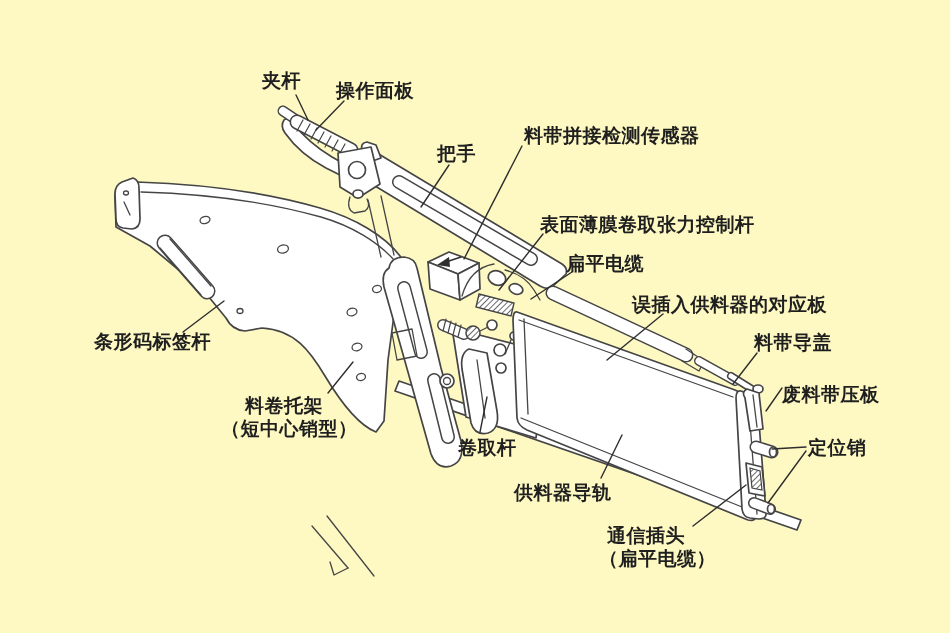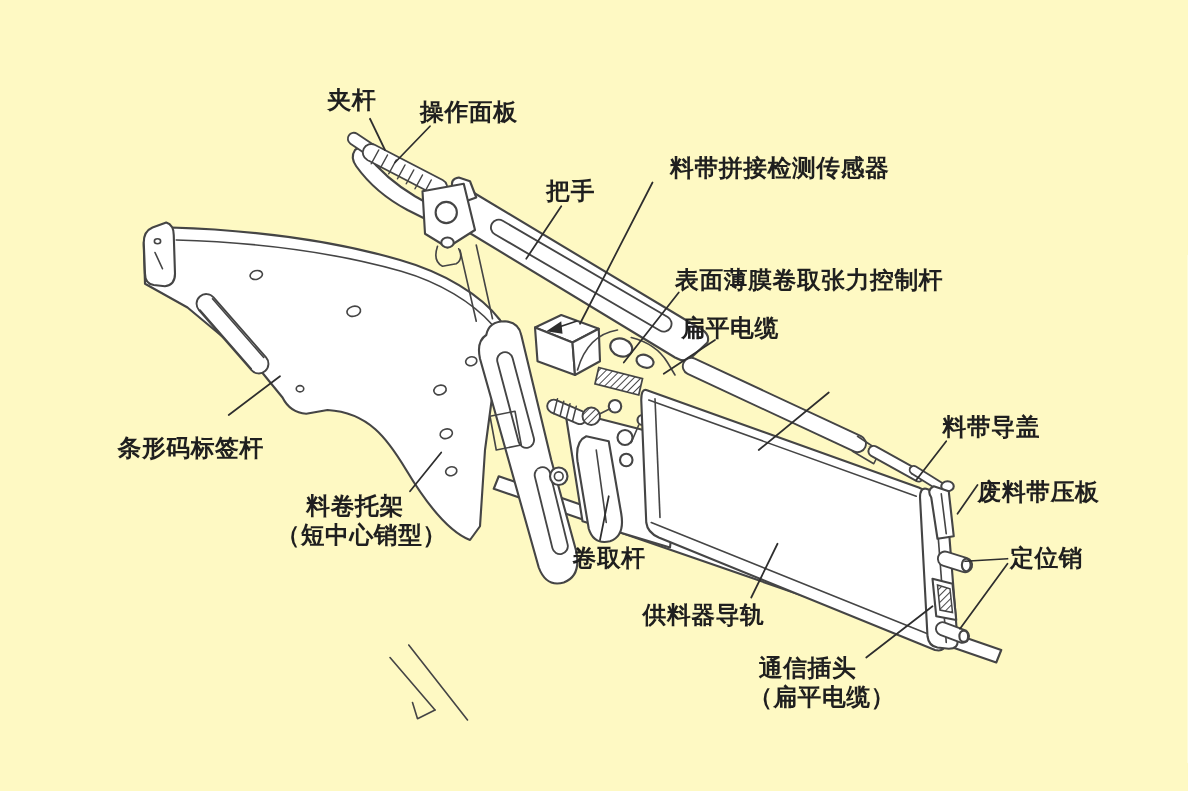--- a/index.html
+++ b/index.html
@@ -204,27 +204,28 @@
       <line class="leader" x1="328" y1="393" x2="353" y2="362"></line>
       <line class="leader" x1="480" y1="432" x2="487" y2="397"></line>
       <line class="leader" x1="601" y1="478" x2="622" y2="435"></line>
       <line class="leader" x1="693" y1="526" x2="746" y2="485"></line>
     </g>
   </svg>
 
   <div class="lbl" style="left:262px;top:69px;">夹杆</div>
   <div class="lbl" style="left:336px;top:79px;">操作面板</div>
   <div class="lbl" style="left:437px;top:142px;text-align:right;">把手</div>
-  <div class="lbl" style="left:524px;top:124px;margin-left:12px;">料带拼接检测传感器</div>
+  <div class="lbl" style="left:524px;top:124px;">料带拼接检测传感器</div>
   <div class="lbl" style="left:540px;top:213px;">表面薄膜卷取张力控制杆</div>
-  <div class="lbl" style="left:545px;top:252px;">扁平电缆</div>
+  <div class="lbl" style="left:566px;top:252px;">扁平电缆</div>
+  <div class="lbl" style="left:632px;top:293px;">误插入供料器的对应板</div>
   <div class="lbl" style="left:754px;top:331px;">料带导盖</div>
   <div class="lbl" style="left:782px;top:383px;">废料带压板</div>
   <div class="lbl" style="left:808px;top:436px;">定位销</div>
-  <div class="lbl" style="left:94px;top:348px;">条形码标签杆</div>
+  <div class="lbl" style="left:94px;top:332px;font-family:Liberation Mono, monospace;">条形码标签杆</div>
   <div class="lbl" style="left:245px;top:394px;">料卷托架</div>
   <div class="lbl" style="left:221px;top:417px;">（短中心销型）</div>
   <div class="lbl" style="left:458px;top:436px;">卷取杆</div>
   <div class="lbl" style="left:514px;top:481px;">供料器导轨</div>
   <div class="lbl" style="left:607px;top:524px;">通信插头</div>
   <div class="lbl" style="left:599px;top:547px;">（扁平电缆）</div>
 
 </div>
 
 </body></html>

